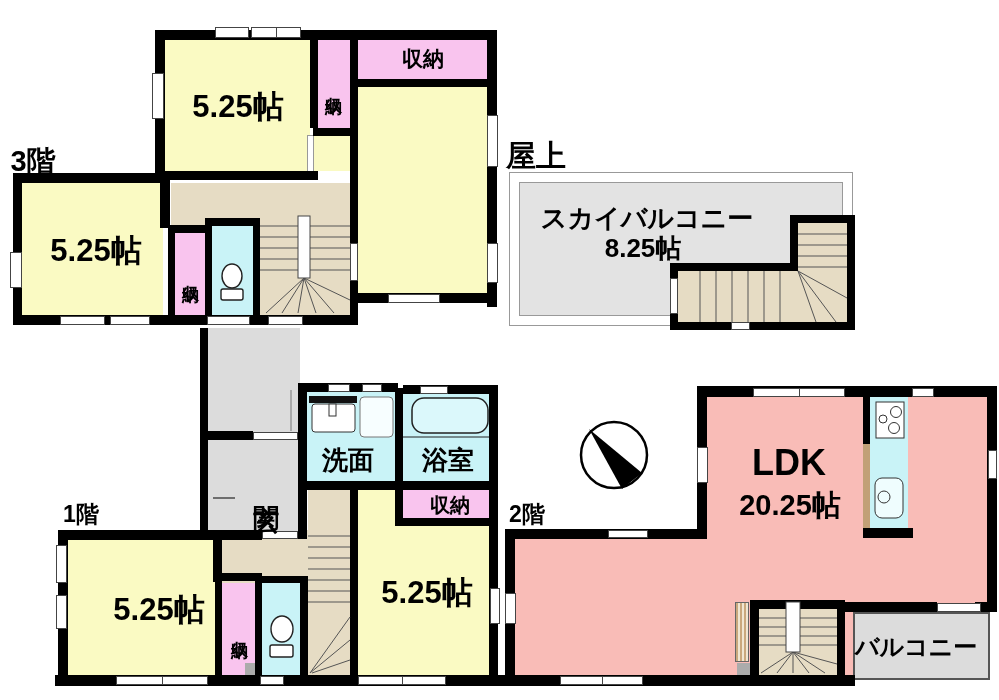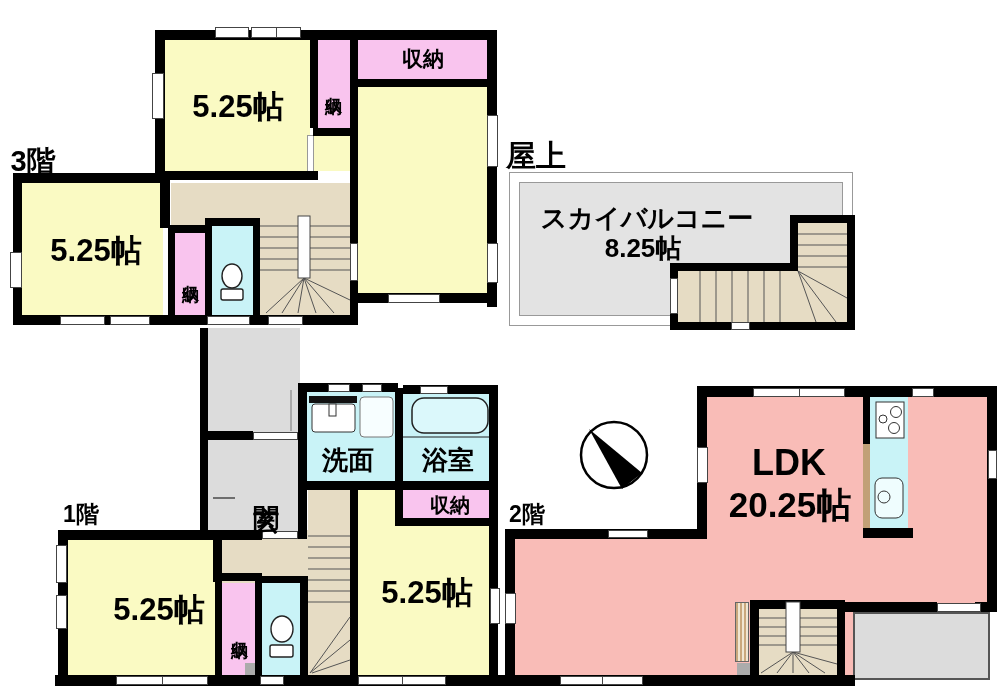--- a/index.html
+++ b/index.html
@@ -234,14 +234,15 @@
   <div class="lbl v" style="left:266px;top:486px;font-size:26px">玄関</div>
   <div class="lbl" style="left:348px;top:461px;font-size:26px">洗面</div>
   <div class="lbl" style="left:448px;top:461px;font-size:26px">浴室</div>
   <div class="lbl" style="left:450px;top:505px;font-size:20px">収納</div>
   <div class="lbl" style="left:159px;top:610px;font-size:31px">5.25帖</div>
   <div class="lbl v" style="left:239px;top:628px;font-size:17px">収納</div>
   <div class="lbl" style="left:427px;top:593px;font-size:31px">5.25帖</div>
 
   <div class="lbl" style="left:527px;top:514px;font-size:23px">2階</div>
   <div class="lbl" style="left:789px;top:463px;font-size:36px">LDK</div>
-  <div class="lbl" style="left:790px;top:505px;font-size:35px">20.25帖</div>
+  <div class="lbl" style="left:790px;top:505px;font-size:29px">20.25帖</div>
+  <div class="lbl" style="left:916px;top:647px;font-size:24px">バルコニー</div>
 </div>
 
 </body></html>

